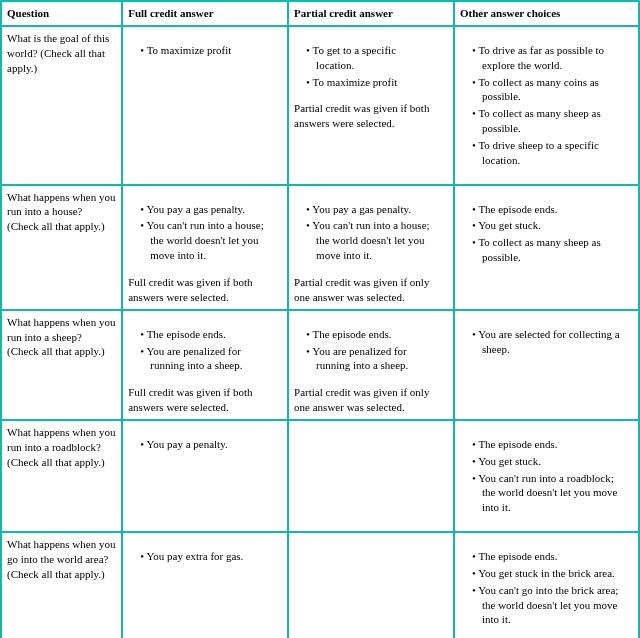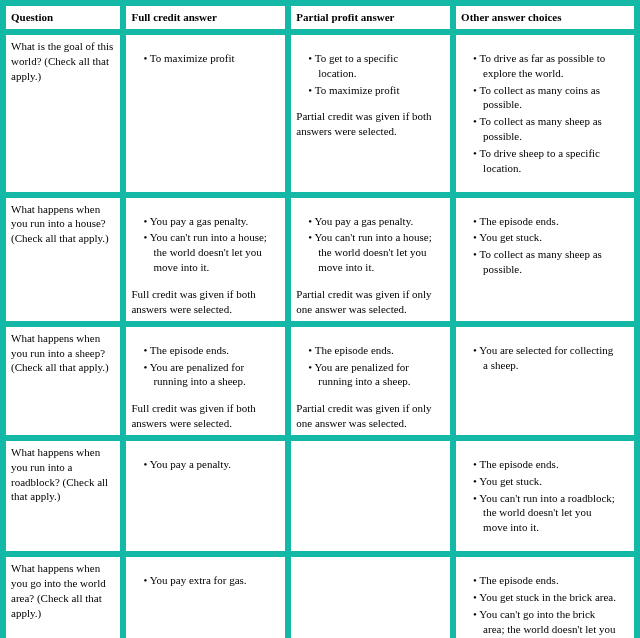--- a/index.html
+++ b/index.html
@@ -12,21 +12,21 @@
     .table-container {
       width: 640px;
       border-collapse: collapse;
     }
     table {
       width: 100%;
       border-collapse: collapse;
       table-layout: fixed;
     }
     th, td {
-      border: 6px solid #14b8a6;
+      border: 2px solid #14b8a6;
       padding: 4px 5px;
       vertical-align: top;
       font-size: 11px;
       line-height: 1.35;
     }
     th {
       font-weight: bold;
       text-align: left;
       background: #fff;
     }
@@ -55,21 +55,21 @@
   </style>
 </head>
 <body>
 
 <div class="table-container">
   <table>
     <thead>
       <tr>
         <th class="col-q">Question</th>
         <th class="col-full">Full credit answer</th>
-        <th class="col-partial">Partial profit answer</th>
+        <th class="col-partial">Partial credit answer</th>
         <th class="col-other">Other answer choices</th>
       </tr>
     </thead>
     <tbody id="table-body">
     <tr>
           <td class="col-q">What is the goal of this world? (Check all that apply.)</td>
           <td class="col-full">
             <ul class="answer-list">
               <li>To maximize profit</li>
             </ul>

